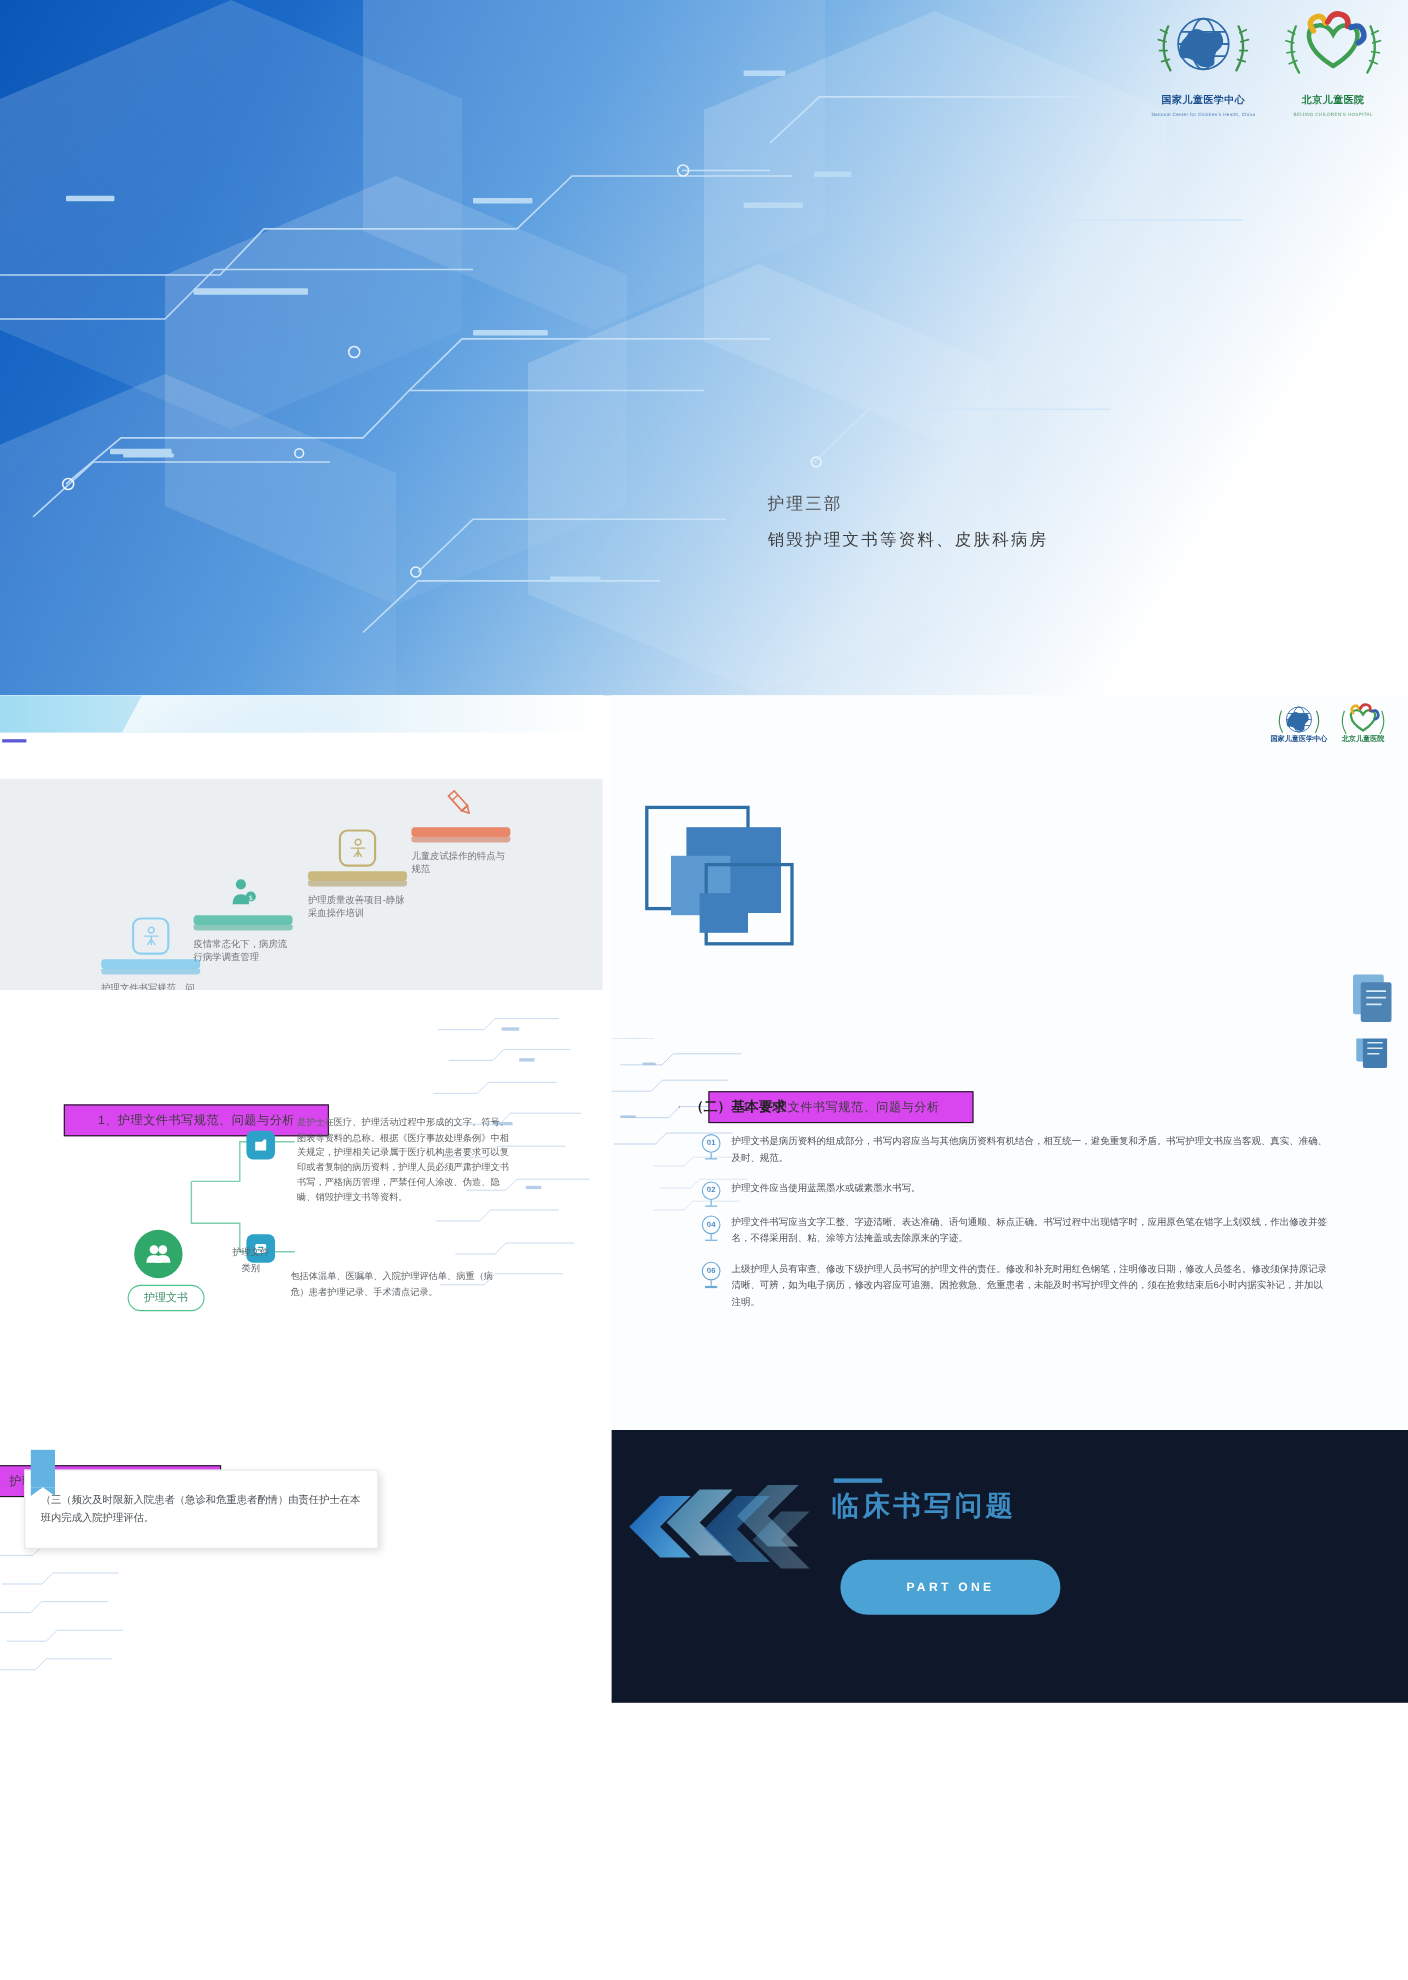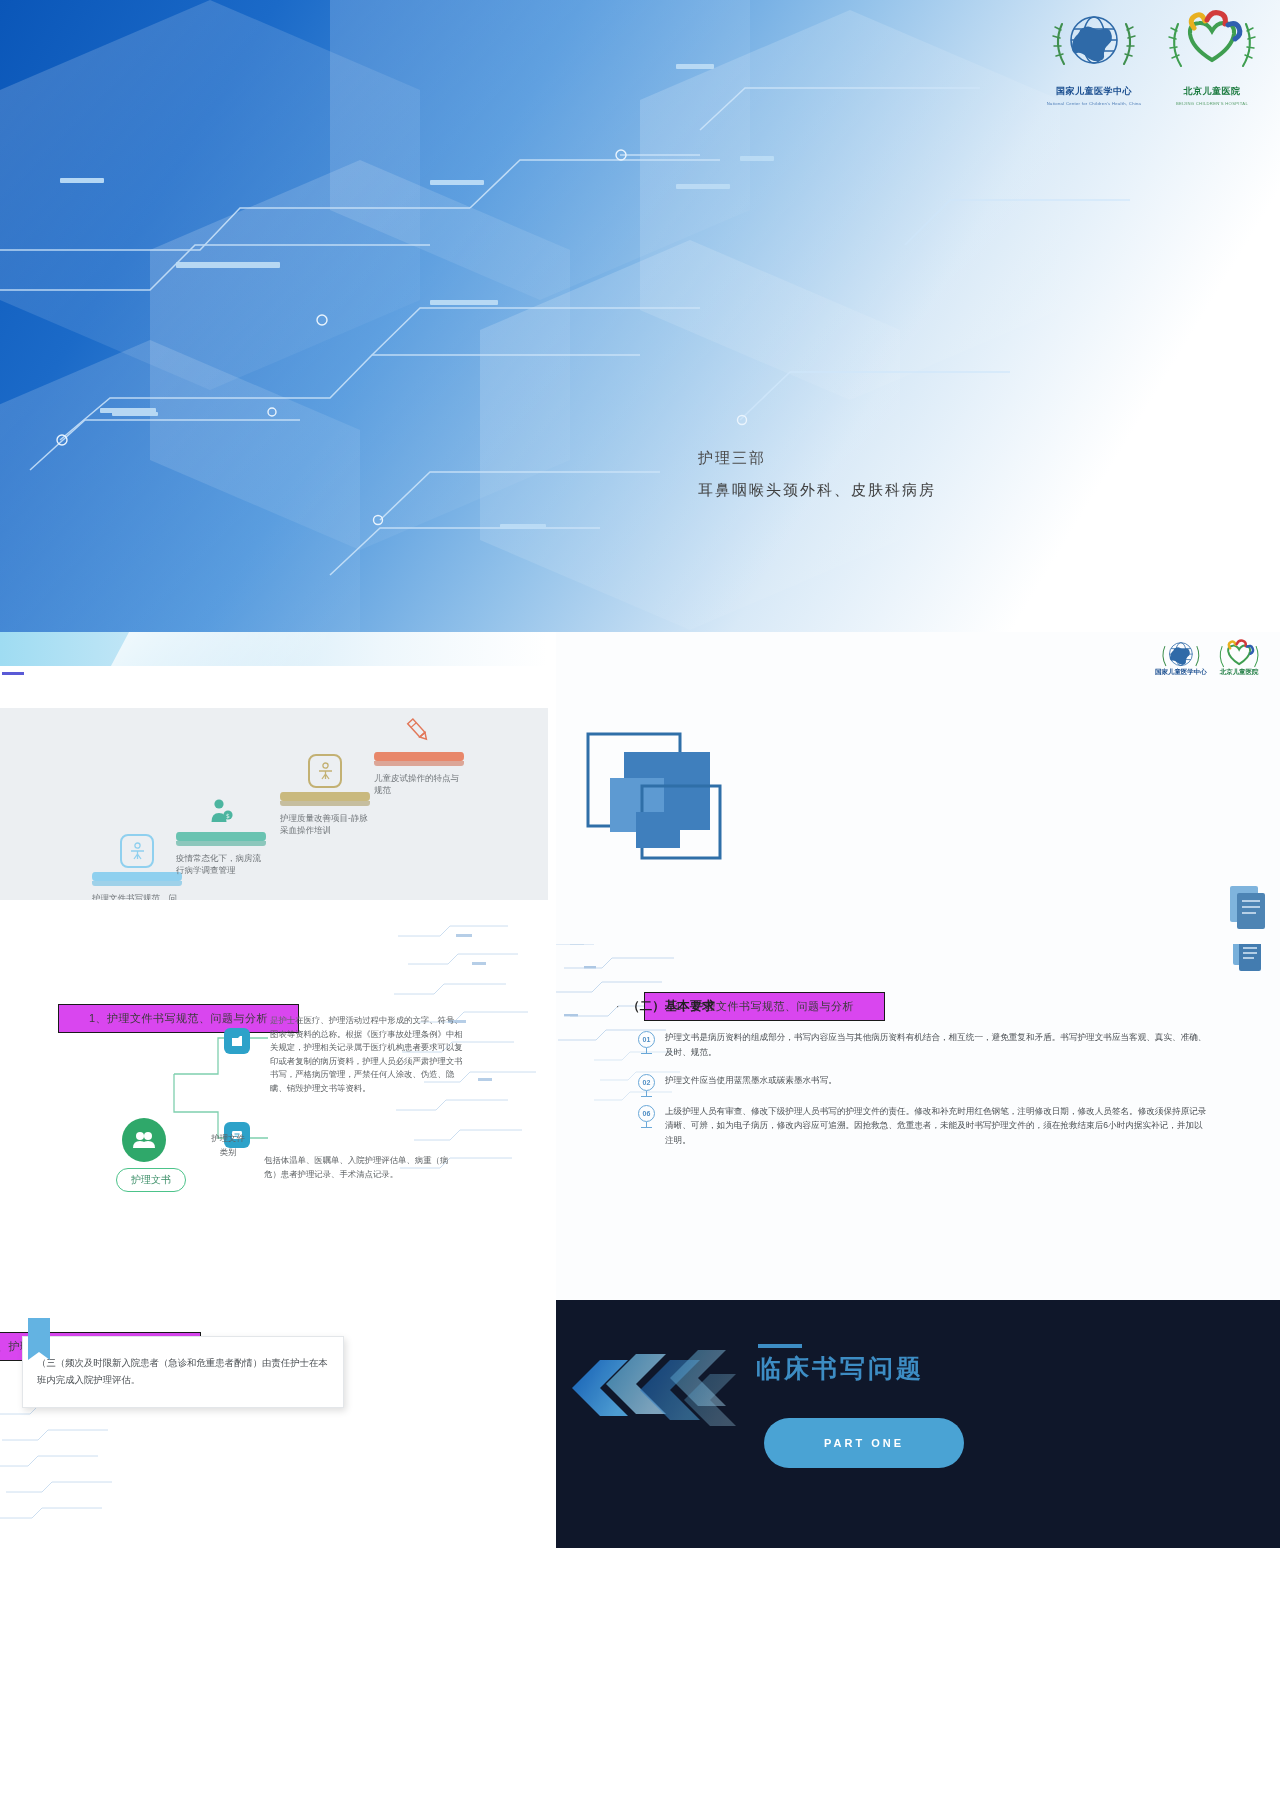--- a/index.html
+++ b/index.html
@@ -146,21 +146,21 @@
         <rect x="430" y="180" width="54" height="5" rx="1"></rect>
         <rect x="676" y="64" width="38" height="5" rx="1"></rect>
         <rect x="676" y="184" width="54" height="5" rx="1"></rect>
         <rect x="740" y="156" width="34" height="5" rx="1"></rect>
         <rect x="500" y="524" width="46" height="5" rx="1"></rect>
         <rect x="112" y="412" width="46" height="4" rx="1"></rect>
       </g>
     </svg>
 
     <div class="s1-sub">护理三部</div>
-    <div class="s1-sub2">耳鼻咽喉头颈外科、皮肤科病房</div>
+    <div class="s1-sub2">销毁护理文书等资料、皮肤科病房</div>
 
     <div class="logos">
       <div class="logo logo1">
         <svg width="108" height="78" viewBox="0 0 108 78">
           <g fill="none" stroke="#2f6aa8" stroke-width="1.6">
             <circle cx="54" cy="32" r="23"></circle>
             <ellipse cx="54" cy="32" rx="11" ry="23"></ellipse>
             <path d="M31 32 H77 M34 21 H74 M34 43 H74"></path>
           </g>
           <path d="M40 22 q7 -6 13 -2 q5 3 10 1 q6 -2 8 4 q3 7 -3 12 q-5 4 -4 10 q1 5 -5 6 q-7 1 -12 -4 q-6 -5 -10 -4 q-5 1 -5 -5 q0 -8 4 -12 q4 -4 4 -6z" fill="#2f6aa8"></path>
@@ -413,20 +413,28 @@
       <div class="bullet">
         <div class="bnum">
           <div class="ring">02</div>
           <div class="stem"></div>
             <div class="base"></div>
         </div>
         <div class="btxt">护理文件应当使用蓝黑墨水或碳素墨水书写。</div>
       </div>
 
 
+      <div class="bullet">
+        <div class="bnum">
+          <div class="ring">04</div>
+          <div class="stem"></div>
+            <div class="base"></div>
+        </div>
+        <div class="btxt">护理文件书写应当文字工整、字迹清晰、表达准确、语句通顺、标点正确。书写过程中出现错字时，应用原色笔在错字上划双线，作出修改并签名，不得采用刮、粘、涂等方法掩盖或去除原来的字迹。</div>
+      </div>
 
 
       <div class="bullet">
         <div class="bnum">
           <div class="ring">06</div>
           <div class="stem"></div>
             <div class="base"></div>
         </div>
         <div class="btxt">上级护理人员有审查、修改下级护理人员书写的护理文件的责任。修改和补充时用红色钢笔，注明修改日期，修改人员签名。修改须保持原记录清晰、可辨，如为电子病历，修改内容应可追溯。因抢救急、危重患者，未能及时书写护理文件的，须在抢救结束后6小时内据实补记，并加以注明。</div>
       </div>

